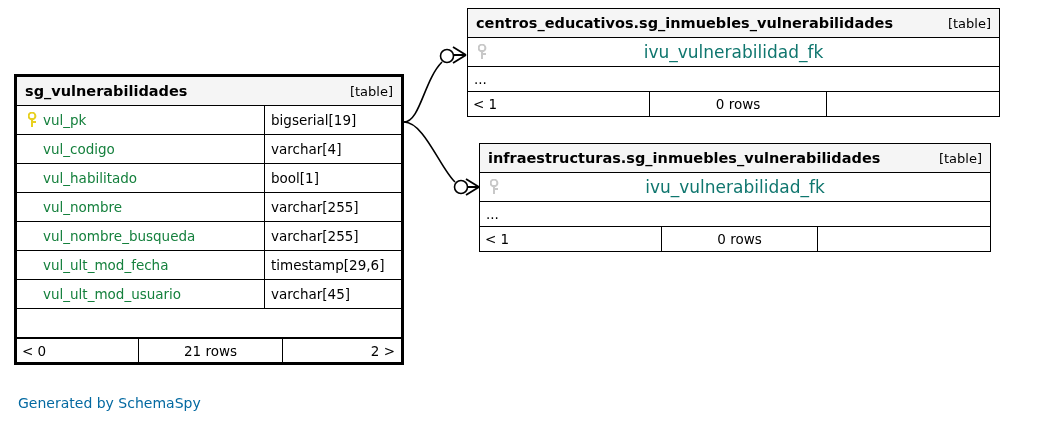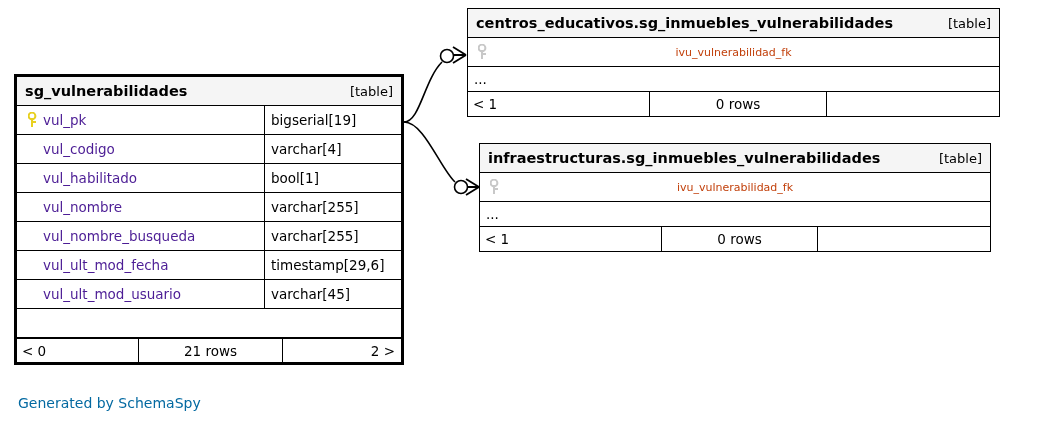--- a/index.html
+++ b/index.html
@@ -75,21 +75,21 @@
     border-bottom: none;
   }
   .col-name {
     width: 248px;
     box-sizing: border-box;
     border-right: 1px solid #000000;
     display: flex;
     align-items: center;
     padding-left: 6px;
     font-size: 13.5px;
-    color: #4c1d95;
+    color: #15803d;
     white-space: nowrap;
   }
   .col-type {
     flex: 1;
     box-sizing: border-box;
     display: flex;
     align-items: center;
     padding-left: 6px;
     font-size: 13.5px;
     color: #000000;
@@ -143,22 +143,22 @@
     height: 29px;
     box-sizing: border-box;
     border-bottom: 1px solid #000000;
     position: relative;
   }
   .rel-col-name {
     position: absolute;
     left: 0;
     right: 0;
     text-align: center;
-    font-size: 11px;
-    color: #c2410c;
+    font-size: 17px;
+    color: #0f766e;
   }
   .rel-ellipsis-row {
     display: flex;
     align-items: center;
     height: 25px;
     box-sizing: border-box;
     border-bottom: 1px solid #000000;
     padding-left: 6px;
     font-size: 13.5px;
     color: #000000;

